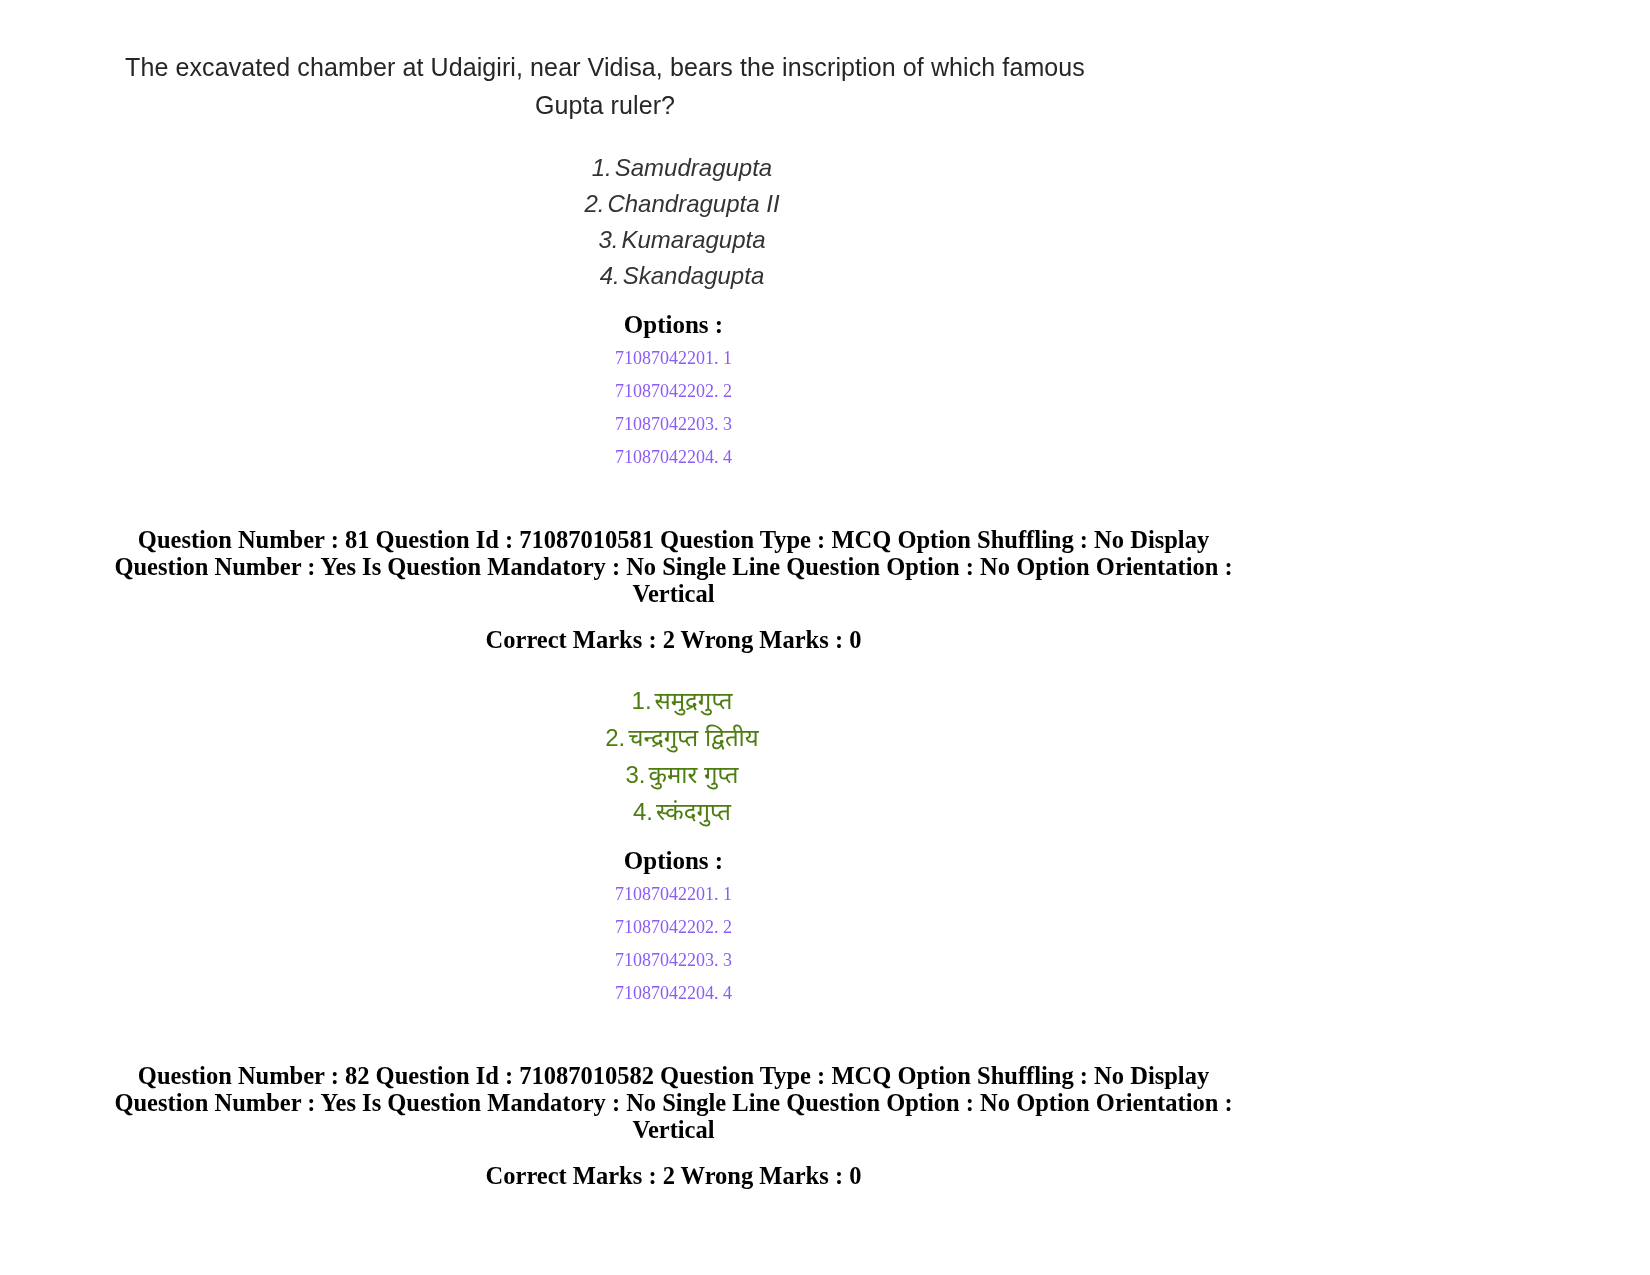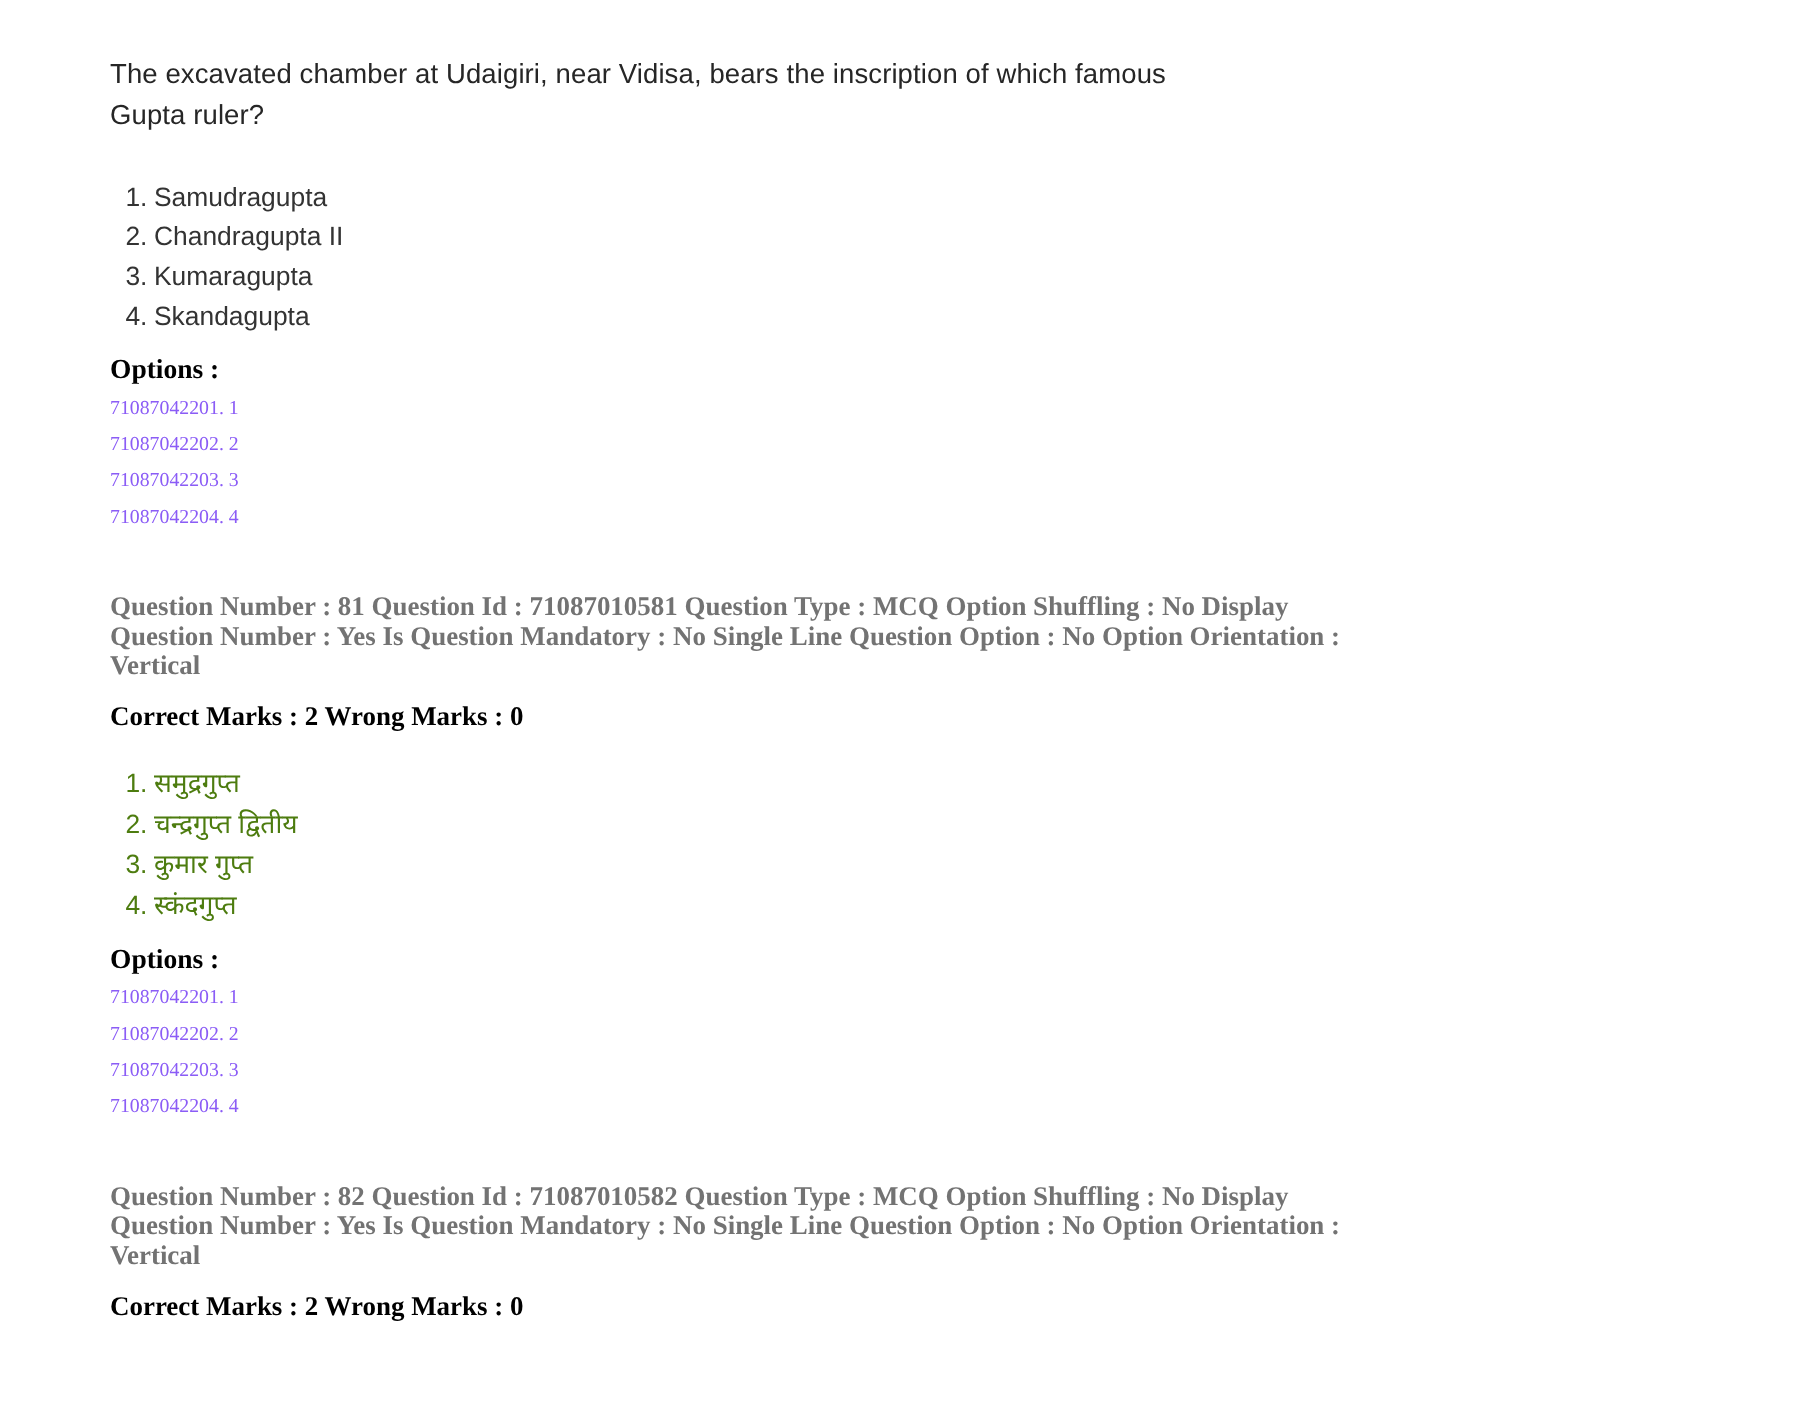--- a/index.html
+++ b/index.html
@@ -15,37 +15,39 @@
     overflow: hidden;
   }
 
   .page {
     position: relative;
     width: 1347px;
     height: 1275px;
     background: #ffffff;
     box-sizing: border-box;
     padding: 48px 100px 0 100px;
+    text-align: center;
   }
 
   
   .q-text {
     font-family: "Liberation Sans", sans-serif;
     font-size: 25px;
     line-height: 38px;
     color: #262626;
     font-weight: 400;
     letter-spacing: 0.1px;
     max-width: 1010px;
   }
 
   .opt-list {
-    margin: 38px 0 0 0;
+    margin: 26px 0 0 0;
     padding: 0;
     list-style: none;
+    font-style: italic;
   }
   .opt-list li {
     font-family: "Liberation Sans", sans-serif;
     font-size: 24px;
     line-height: 36px;
     color: #333333;
     padding-left: 14px;
     white-space: nowrap;
   }
   .opt-list li .num {
@@ -70,21 +72,21 @@
     font-size: 18px;
     line-height: 33px;
     color: #8b5cf6;
     white-space: nowrap;
   }
 
   .meta-block {
     font-family: "Liberation Serif", "DejaVu Serif", serif;
     font-size: 24.5px;
     font-weight: bold;
-    color: #737373;
+    color: #000000;
     line-height: 27px;
     max-width: 1330px;
   }
   .meta-block .meta-line {
     white-space: normal;
   }
   .meta-marks {
     font-family: "Liberation Serif", "DejaVu Serif", serif;
     font-size: 24.5px;
     font-weight: bold;

